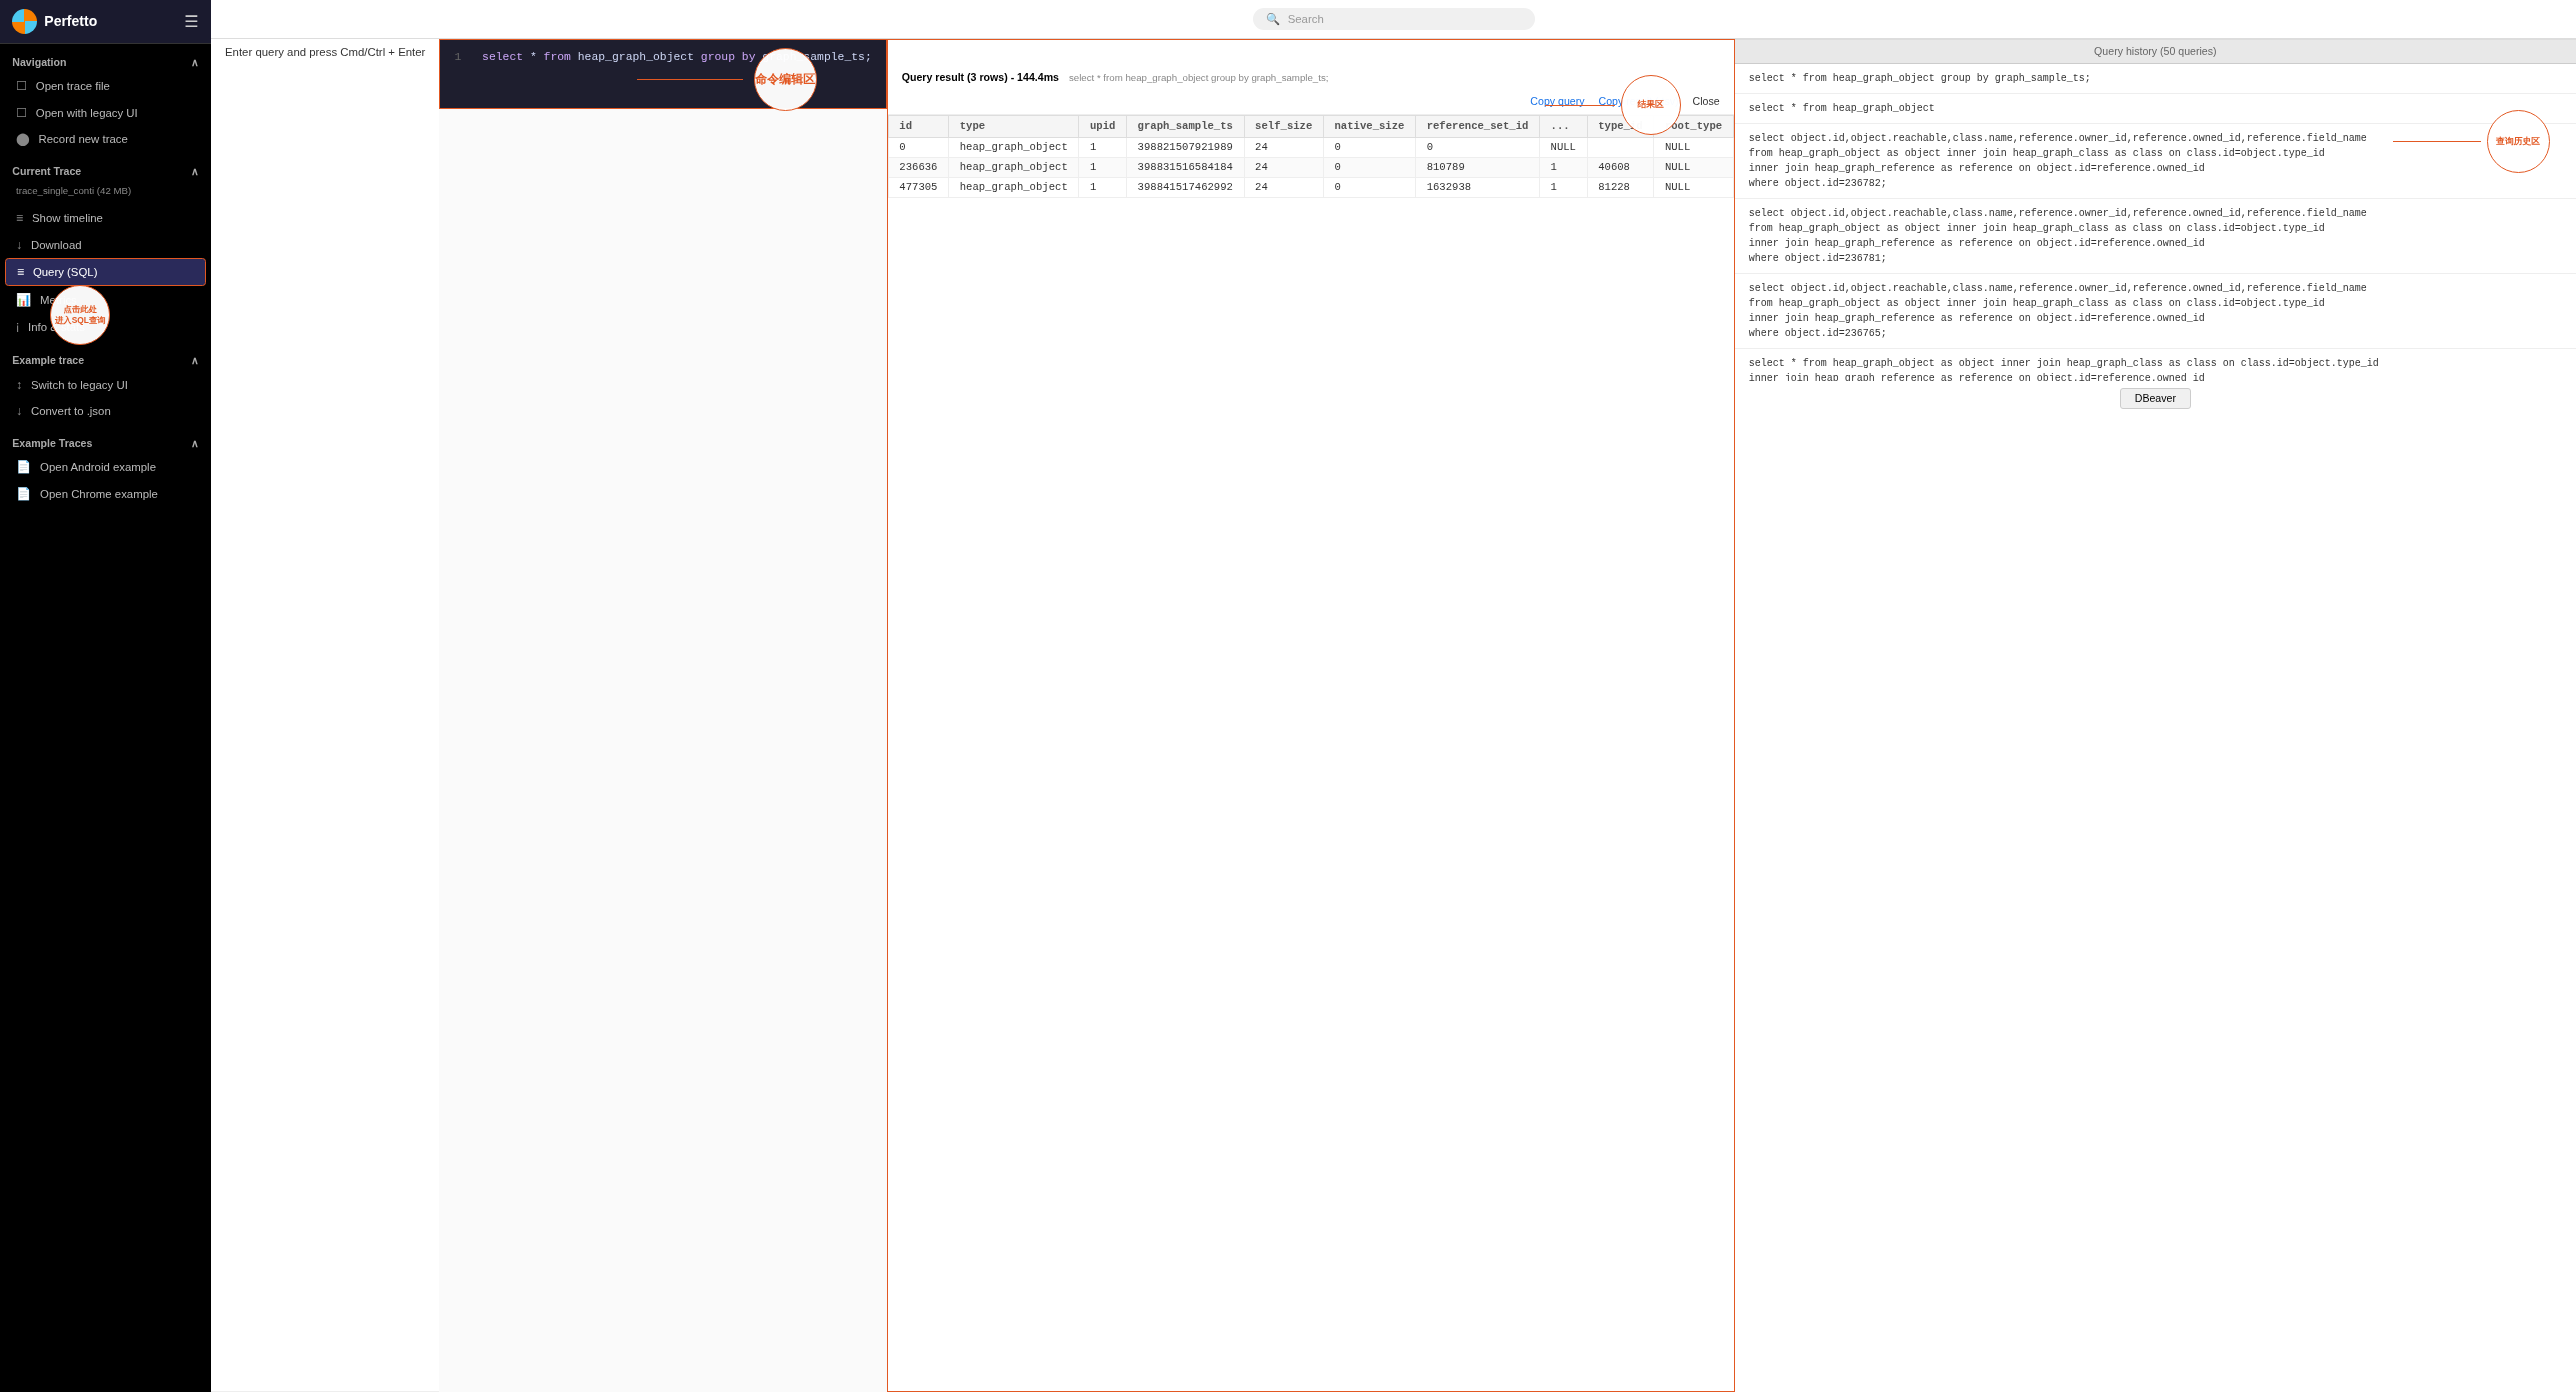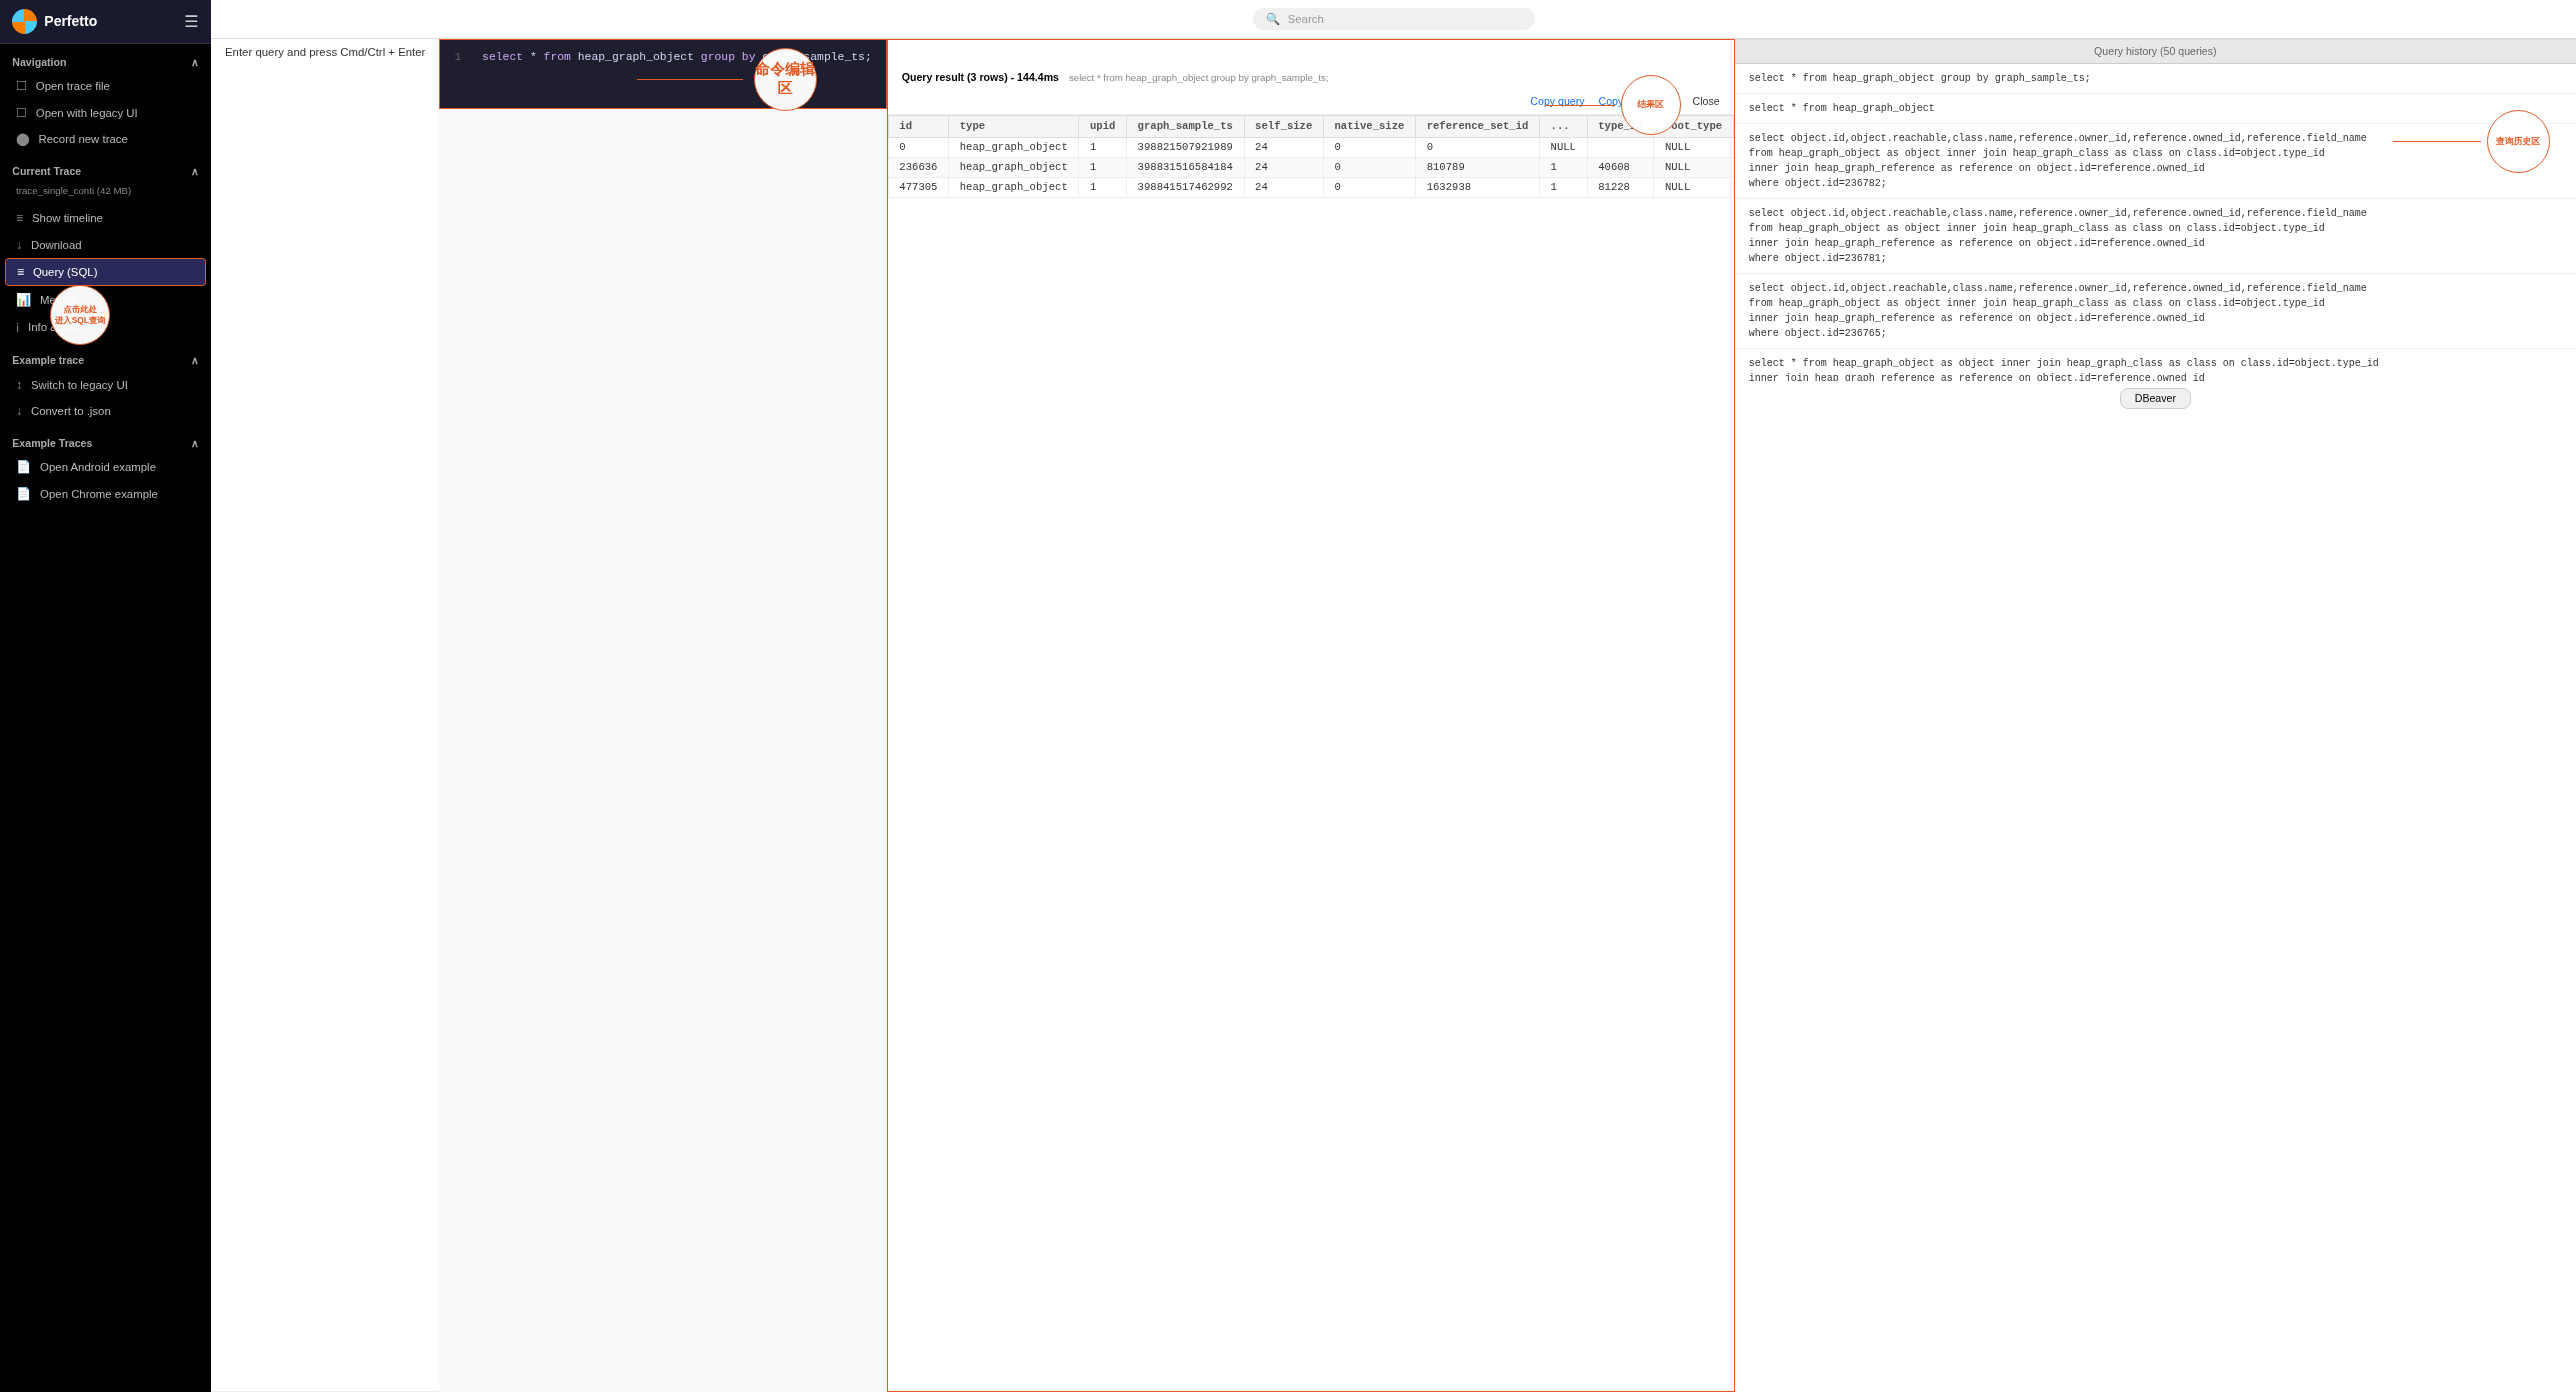--- a/index.html
+++ b/index.html
@@ -219,21 +219,21 @@
       font-size: 10px;
       color: #333;
       cursor: pointer;
       line-height: 1.5;
     }
 
     .dbeaver-btn {
       display: inline-block;
       background: #f0f0f0;
       border: 0.9px solid #ccc;
-      border-radius: 8px;
+      border-radius: 3px;
       padding: 3.5px 14px;
       font-size: 10.6px;
       cursor: pointer;
       margin: 7px auto;
       display: block;
       width: fit-content;
     }
 
     
     .relative-wrap { position: relative; }
@@ -348,21 +348,21 @@
         <span class="sql-keyword">select</span>
         <span style="color:#cdd6f4;"> * </span>
         <span class="sql-keyword">from</span>
         <span style="color:#cdd6f4;"> heap_graph_object </span>
         <span class="sql-keyword">group by</span>
         <span style="color:#cdd6f4;"> graph_sample_ts;</span>
       </div>
 
       <div style="position:absolute; right:70px; top:8.8px; z-index:200; display:flex; align-items:center; gap:7px;">
         <div style="width:106px; height:0; border-top:1.8px solid #e25822; margin-right:3.5px;"></div>
-        <div style="border:1.8px solid #e25822; border-radius:50%; width:63px; height:63px; display:flex; align-items:center; justify-content:center; font-size:15px; color:#e25822; text-align:center; background:rgba(255,255,255,0.97); font-weight:600;">命令编辑区</div>
+        <div style="border:1.8px solid #e25822; border-radius:50%; width:63px; height:63px; display:flex; align-items:center; justify-content:center; font-size:12px; color:#e25822; text-align:center; background:rgba(255,255,255,0.97); font-weight:600;">命令编辑区</div>
       </div>
     </div>
 
     <div class="results-section relative-wrap" style="position:relative;">
       <div class="results-header">
         <div>
           <span style="font-weight:600;">Query result (3 rows) - 144.4ms</span>
           <span style="color:#888; font-size:9.7px; margin-left:7px;">select * from heap_graph_object group by graph_sample_ts;</span>
         </div>
         <div class="results-actions">

